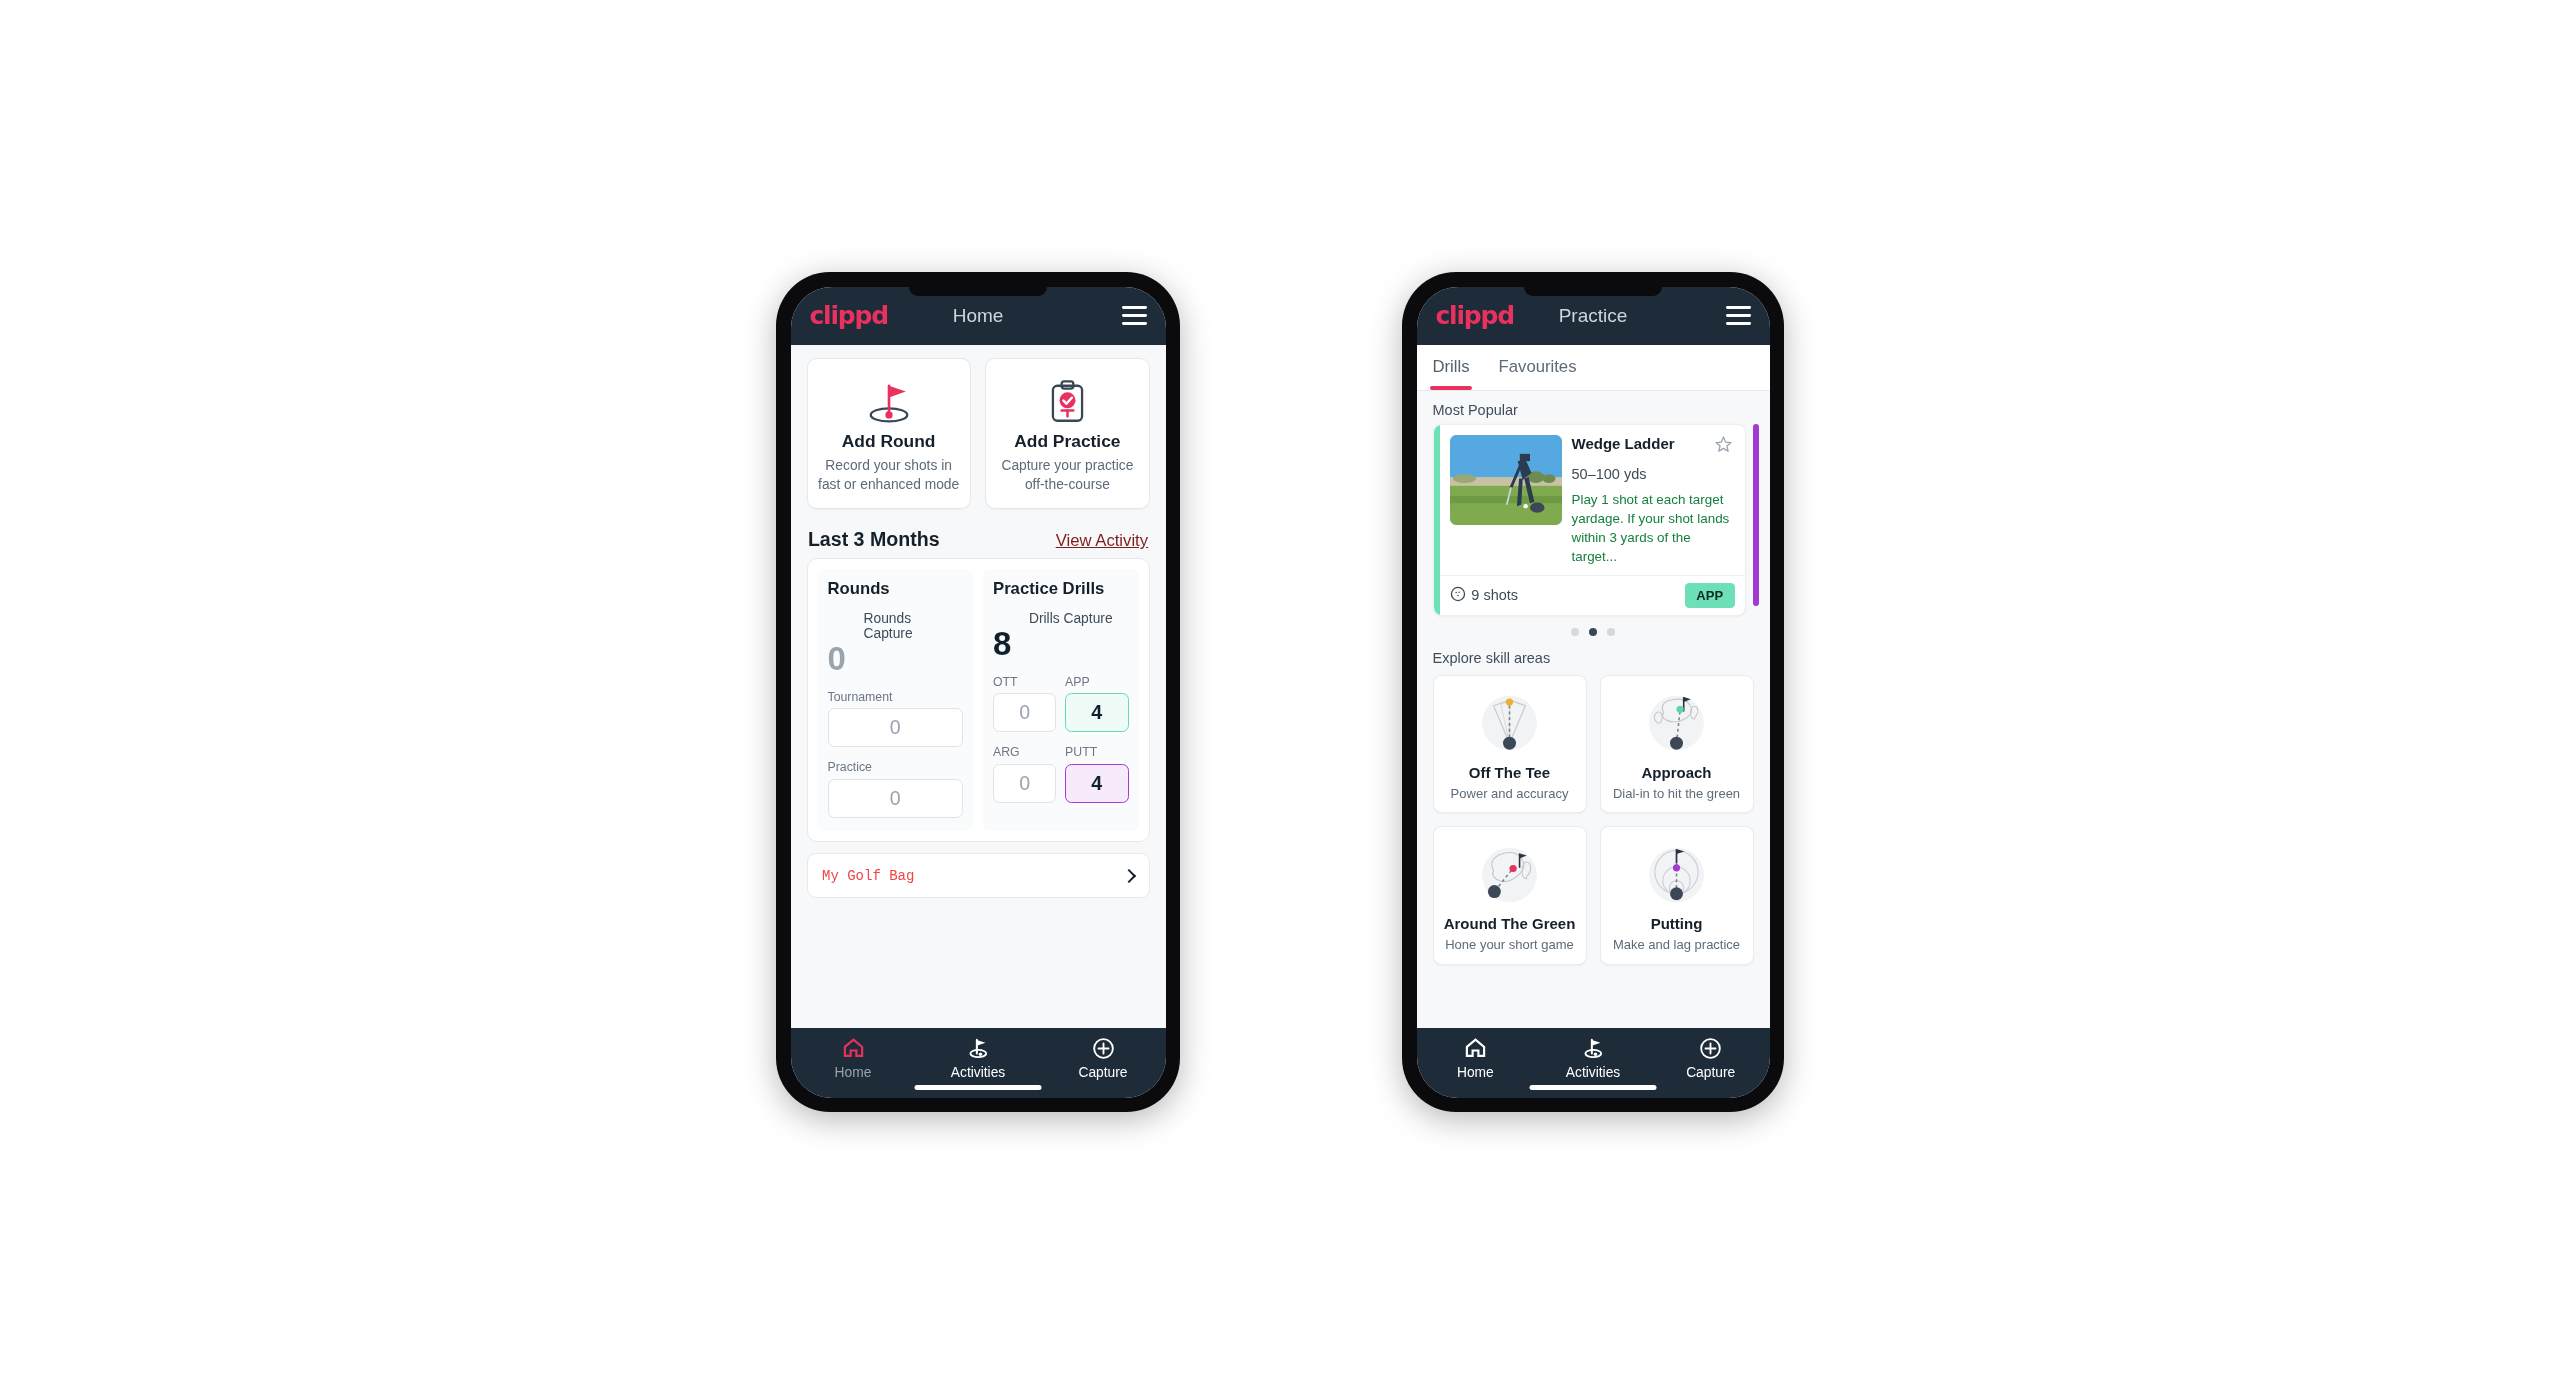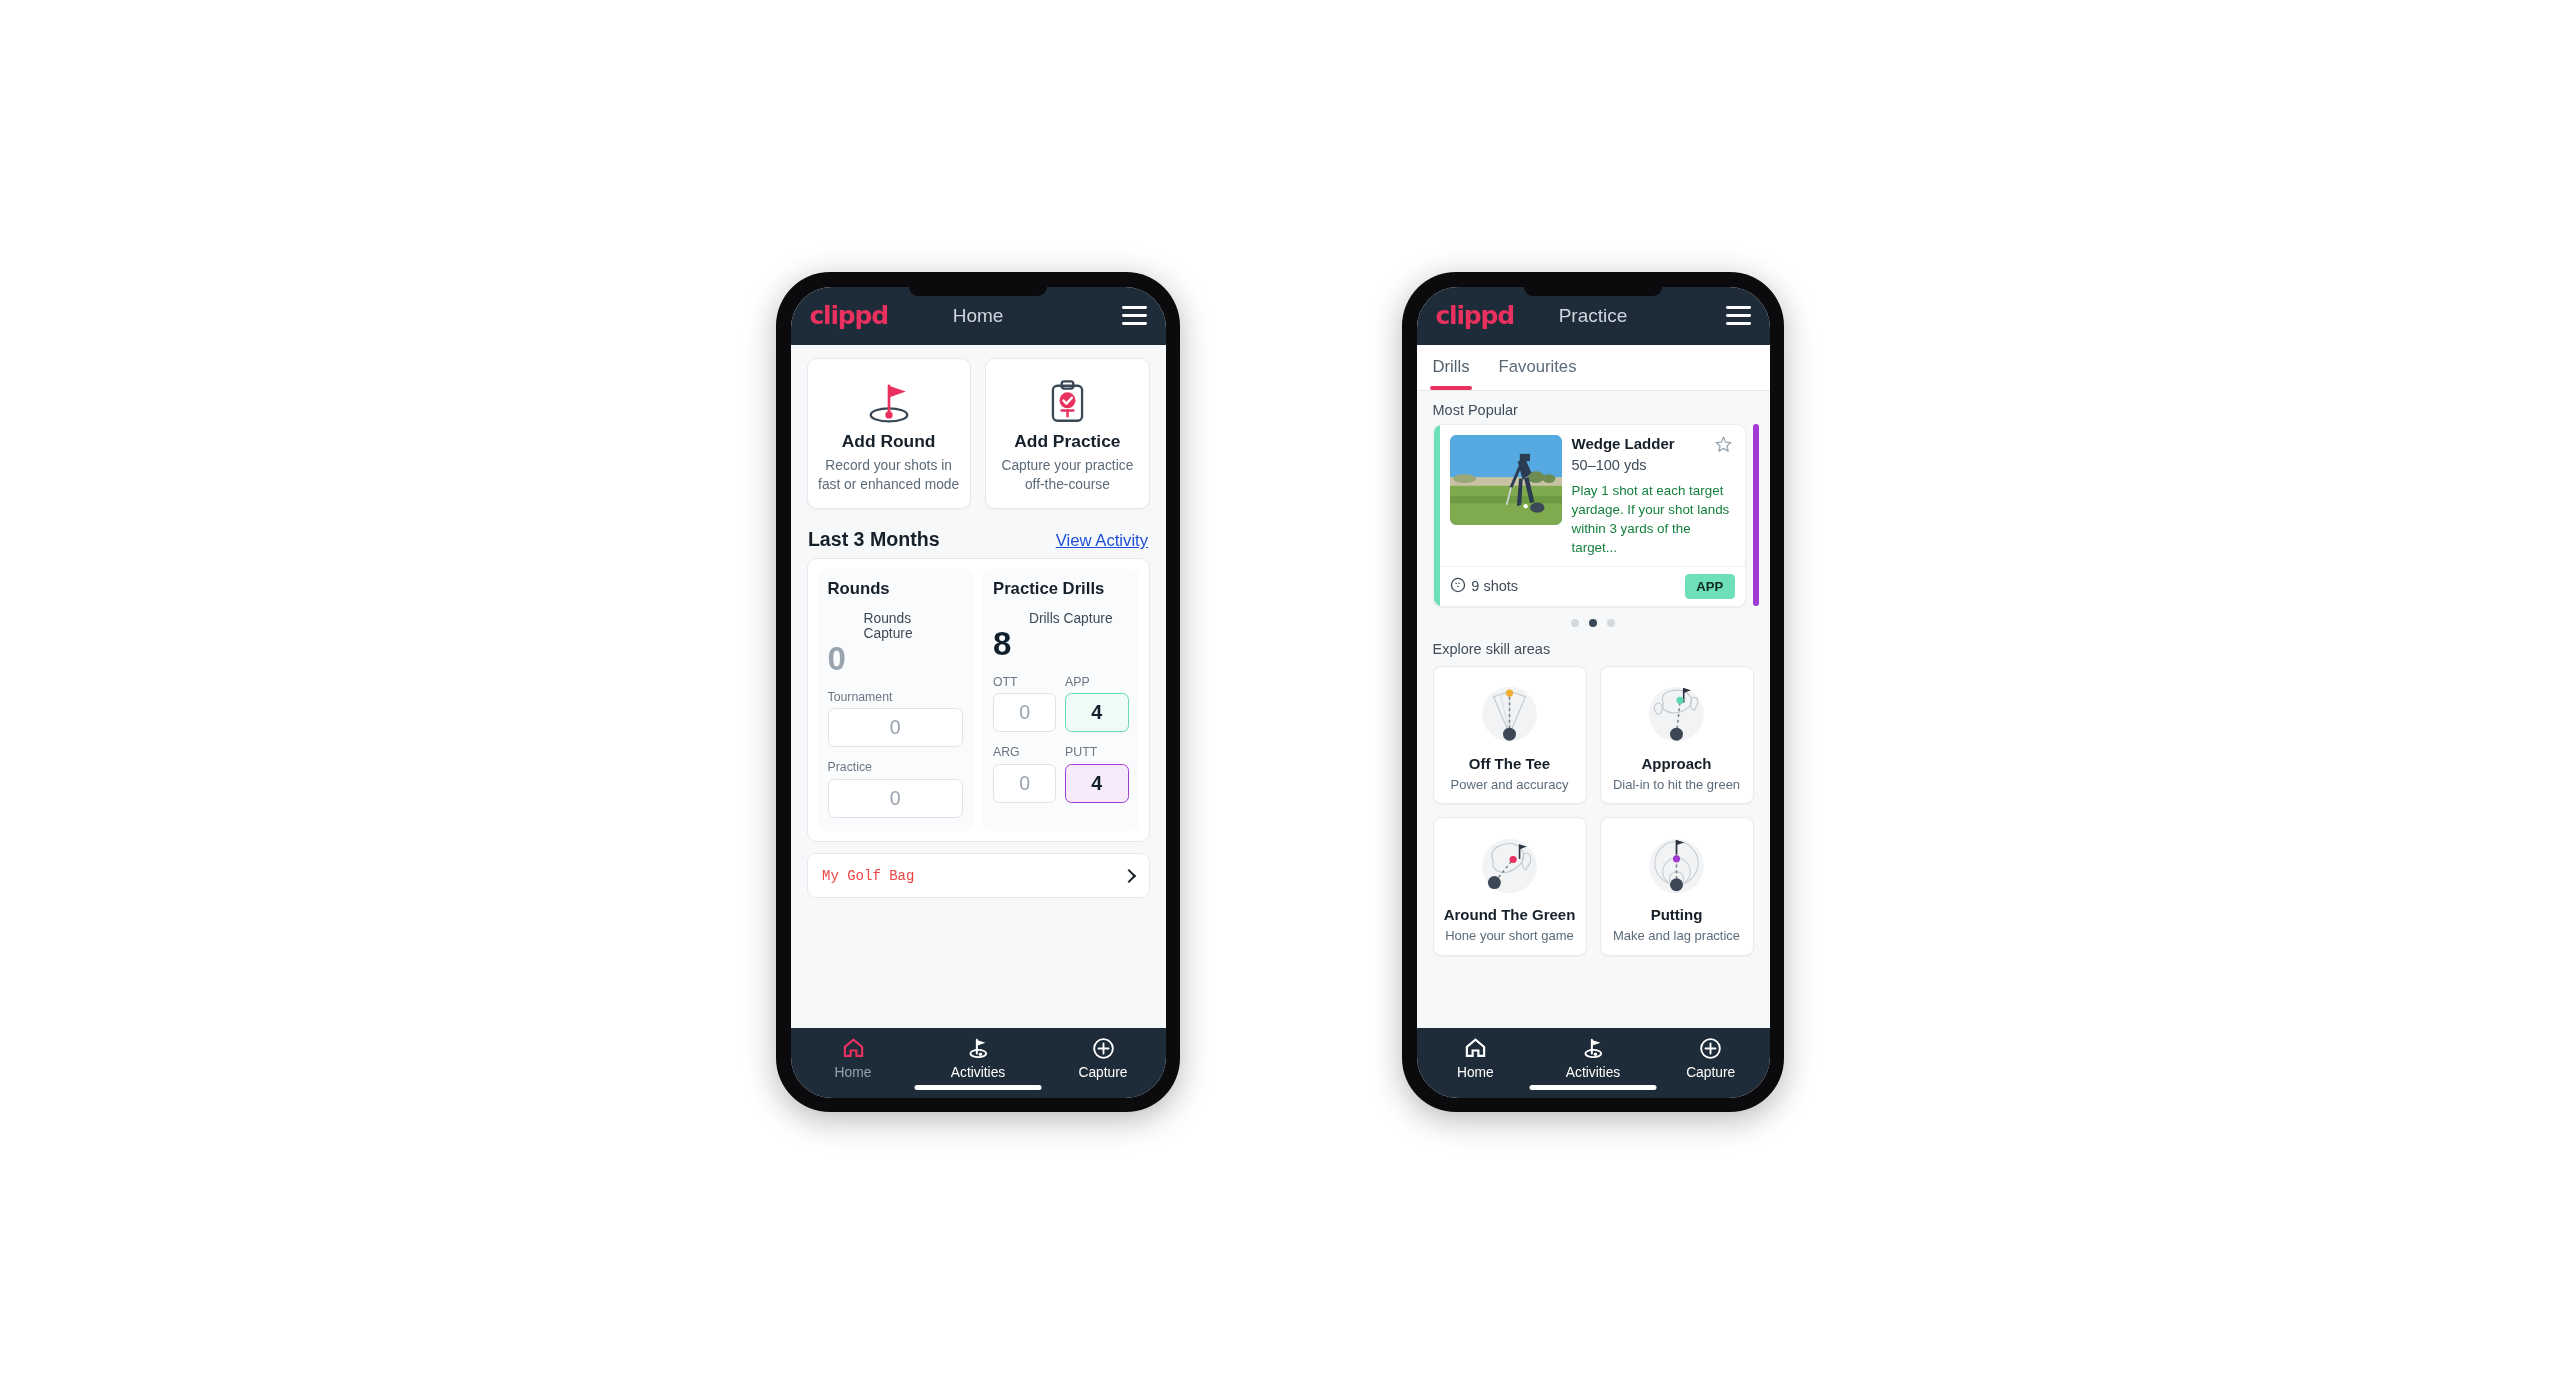--- a/index.html
+++ b/index.html
@@ -112,21 +112,21 @@
     margin-top: 5.8px; line-height: 1.32;
   }
 
   
   .section-head {
     display: flex; align-items: baseline; justify-content: space-between;
     padding: 19px 17.4px 7.2px 17.4px;
   }
   .section-title { font-size: 19.6px; font-weight: 700; color: #15202b; }
   .section-link {
-    font-size: 16.7px; color: #1d4ed8; text-decoration: underline;
+    font-size: 16.7px; color: #7f1d1d; text-decoration: underline;
   }
 
   
   .stats-panel {
     margin: 0 16px;
     background: #ffffff;
     border: 0.7px solid #e6e8eb;
     border-radius: 10px;
     padding: 10px;
     display: flex;
@@ -251,21 +251,21 @@
   .drill-thumb {
     width: 112px; height: 90px;
     border-radius: 6.5px;
     flex: 0 0 auto;
     overflow: hidden;
     position: relative;
     background: #6fb3e0;
   }
   .drill-meta { flex: 1 1 auto; min-width: 0; position: relative; }
   .drill-name { font-size: 15px; font-weight: 700; color: #15202b; padding-right: 24.6px; }
-  .drill-yds { font-size: 14.5px; color: #3d4b59; margin-top: 5px; }
+  .drill-yds { font-size: 14.5px; color: #3d4b59; margin-top: 14px; }
   .drill-desc { font-size: 13.4px; color: #15803d; line-height: 1.42; margin-top: 8px; }
   .star { position: absolute; top: 0; right: 1.4px; }
   .drill-foot {
     border-top: 0.7px solid #eef0f2;
     display: flex; align-items: center;
     padding: 7.2px 10px 7.2px 16px;
   }
   .shots { display: flex; align-items: center; gap: 5.8px; font-size: 14.5px; color: #3d4b59; }
   .badge {
     margin-left: auto;

